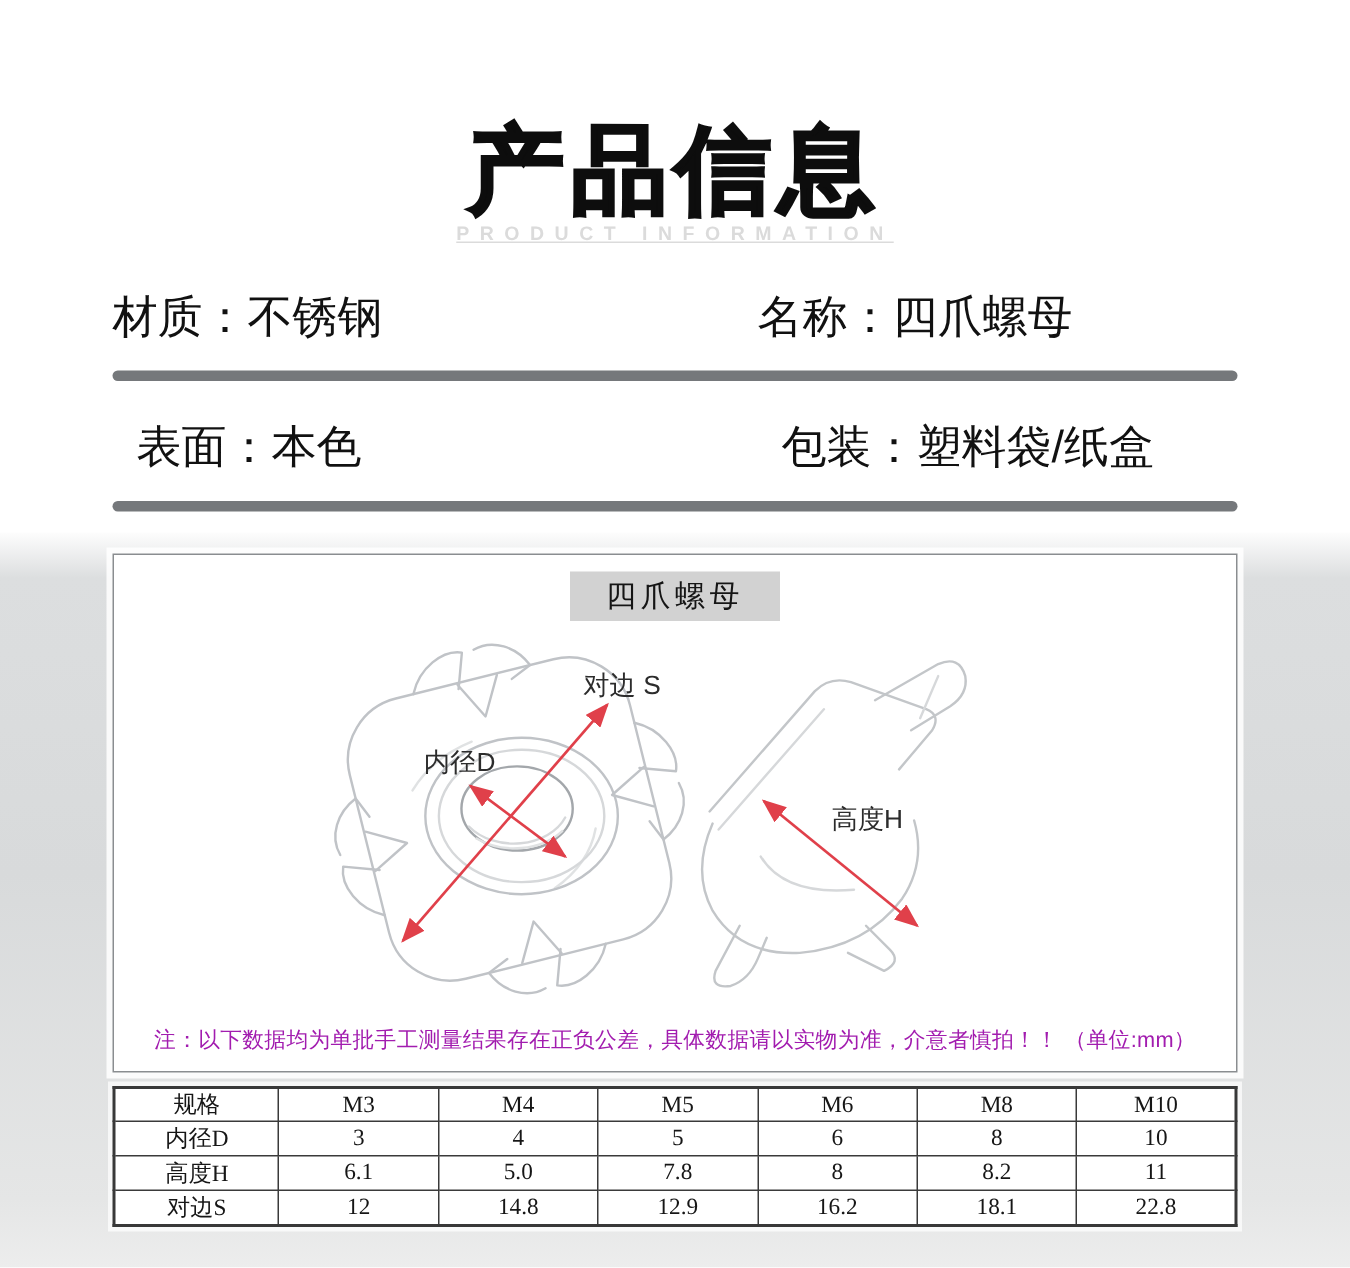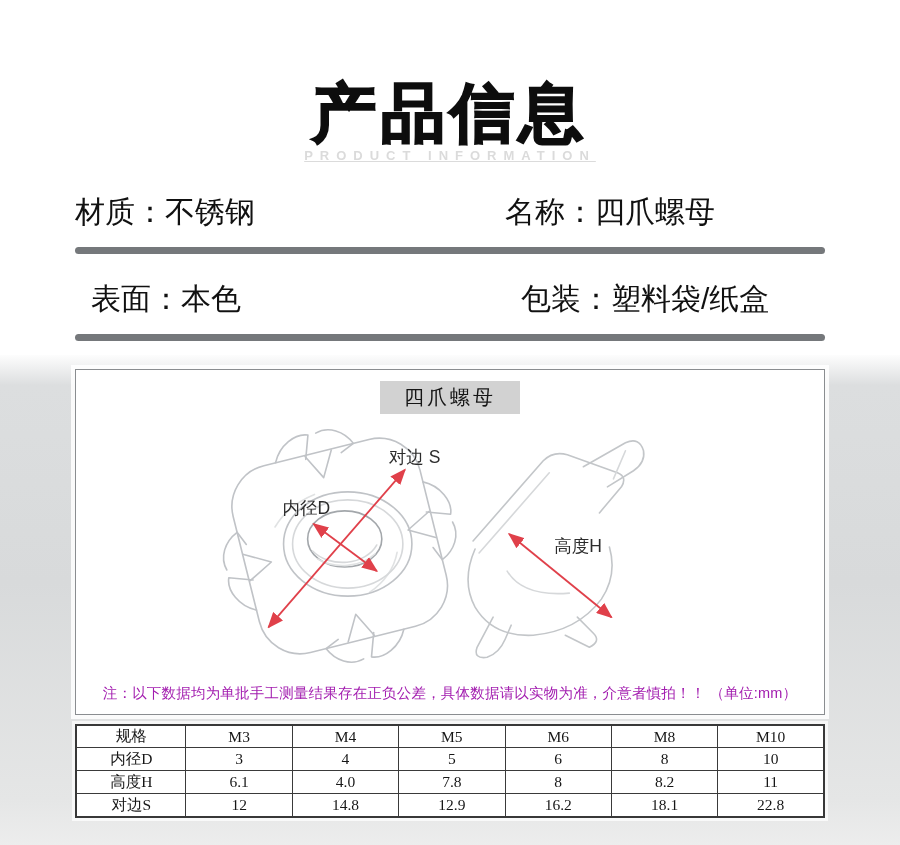--- a/index.html
+++ b/index.html
@@ -177,21 +177,21 @@
           <td>3</td>
           <td>4</td>
           <td>5</td>
           <td>6</td>
           <td>8</td>
           <td>10</td>
         </tr>
         <tr>
           <td>高度H</td>
           <td>6.1</td>
-          <td>4.0</td>
+          <td>5.0</td>
           <td>7.8</td>
           <td>8</td>
           <td>8.2</td>
           <td>11</td>
         </tr>
         <tr>
           <td>对边S</td>
           <td>12</td>
           <td>14.8</td>
           <td>12.9</td>

